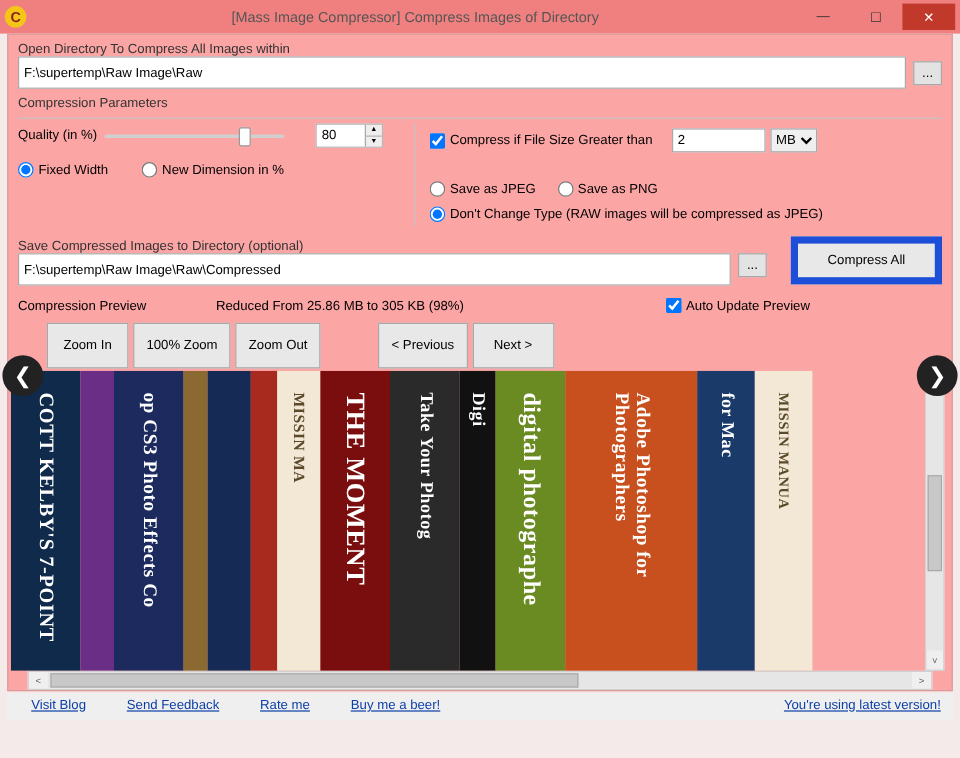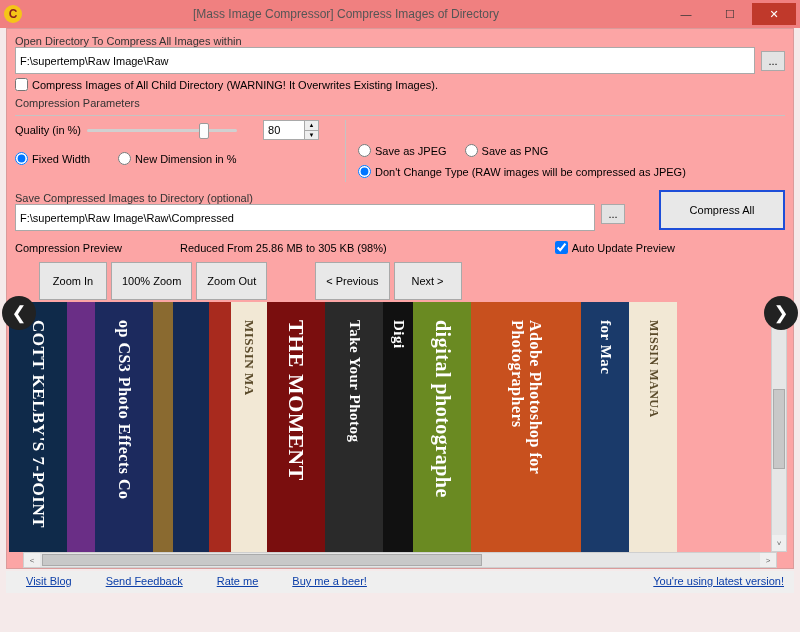--- a/index.html
+++ b/index.html
@@ -57,22 +57,22 @@
 
   .spin {
     display: inline-flex; align-items: stretch; height: 20px; border: 1px solid #a9a9a9; background: #fff; margin-left: 20px;
   }
   .spin input { border: none; width: 40px; padding: 0 4px; }
   .spin .arrows { width: 14px; display: flex; flex-direction: column; }
   .spin .arrows div { flex:1; border-left:1px solid #a9a9a9; font-size:6px; display:flex; align-items:center; justify-content:center; background:#eee; }
   .spin .arrows div:first-child { border-bottom:1px solid #a9a9a9; }
 
   .compress-btn {
-    width: 126px; height: 40px; border: 2px solid #1d4ed8; background: #e8e8e8;
-    display: flex; align-items: center; justify-content: center; margin-left: 14px;
+    width: 126px; height: 40px; border: 6px solid #1d4ed8; background: #e8e8e8;
+    display: flex; align-items: center; justify-content: center;
   }
 
   .preview-section { margin-top: 6px; }
   .preview-header { display: flex; align-items: center; gap: 18px; }
   .zoom-row { display: flex; gap: 4px; margin-top: 4px; }
   .btn {
     height: 38px; padding: 0 10px; border: 1px solid #a9a9a9; background: #e8e8e8;
     display: inline-flex; align-items: center; justify-content: center; min-width: 68px;
   }
 
@@ -135,24 +135,20 @@
     <span class="winbtn close">✕</span>
   </div>
 </div>
 
 <div class="client">
 
   <div class="label">Open Directory To Compress All Images within</div>
   <div class="row">
     <input type="text" class="path" value="F:\supertemp\Raw Image\Raw" style="">
     <button class="browse-btn">...</button>
-  </div>
-  <div class="checkbox-row">
-    <input type="checkbox" style="">
-    <span>Compress Images of All Child Directory (WARNING! It Overwrites Existing Images).</span>
   </div>
 
   <div class="label" style="margin-top:6px">Compression Parameters</div>
   <div class="params">
     <div class="params-left">
       <div class="row">
         <span>Quality (in %)</span>
         <span class="slider-wrap">
           <span class="slider-track"></span>
             <span class="slider-thumb" style="left:112px"></span>
@@ -172,20 +168,27 @@
           </label>
         <span style="width:16px"></span>
         <label class="checkbox-row">
             <input type="radio" name="dim" style=""> 
             <span>New Dimension in %</span>
           </label>
       </div>
     </div>
 
     <div class="params-right">
+      <div class="checkbox-row">
+        <input type="checkbox" checked="" style="">
+        <span>Compress if File Size Greater than</span>
+        <span style="width:8px"></span>
+        <input class="filesize" value="2" style="">
+        <select class="unit"><option>MB</option></select>
+      </div>
       <div class="row" style="margin-top:20px; gap:18px">
         <label class="checkbox-row">
             <input type="radio" name="fmt" style=""> 
             <span>Save as JPEG</span>
           </label>
         <label class="checkbox-row">
             <input type="radio" name="fmt" style=""> 
             <span>Save as PNG</span>
           </label>
       </div>

